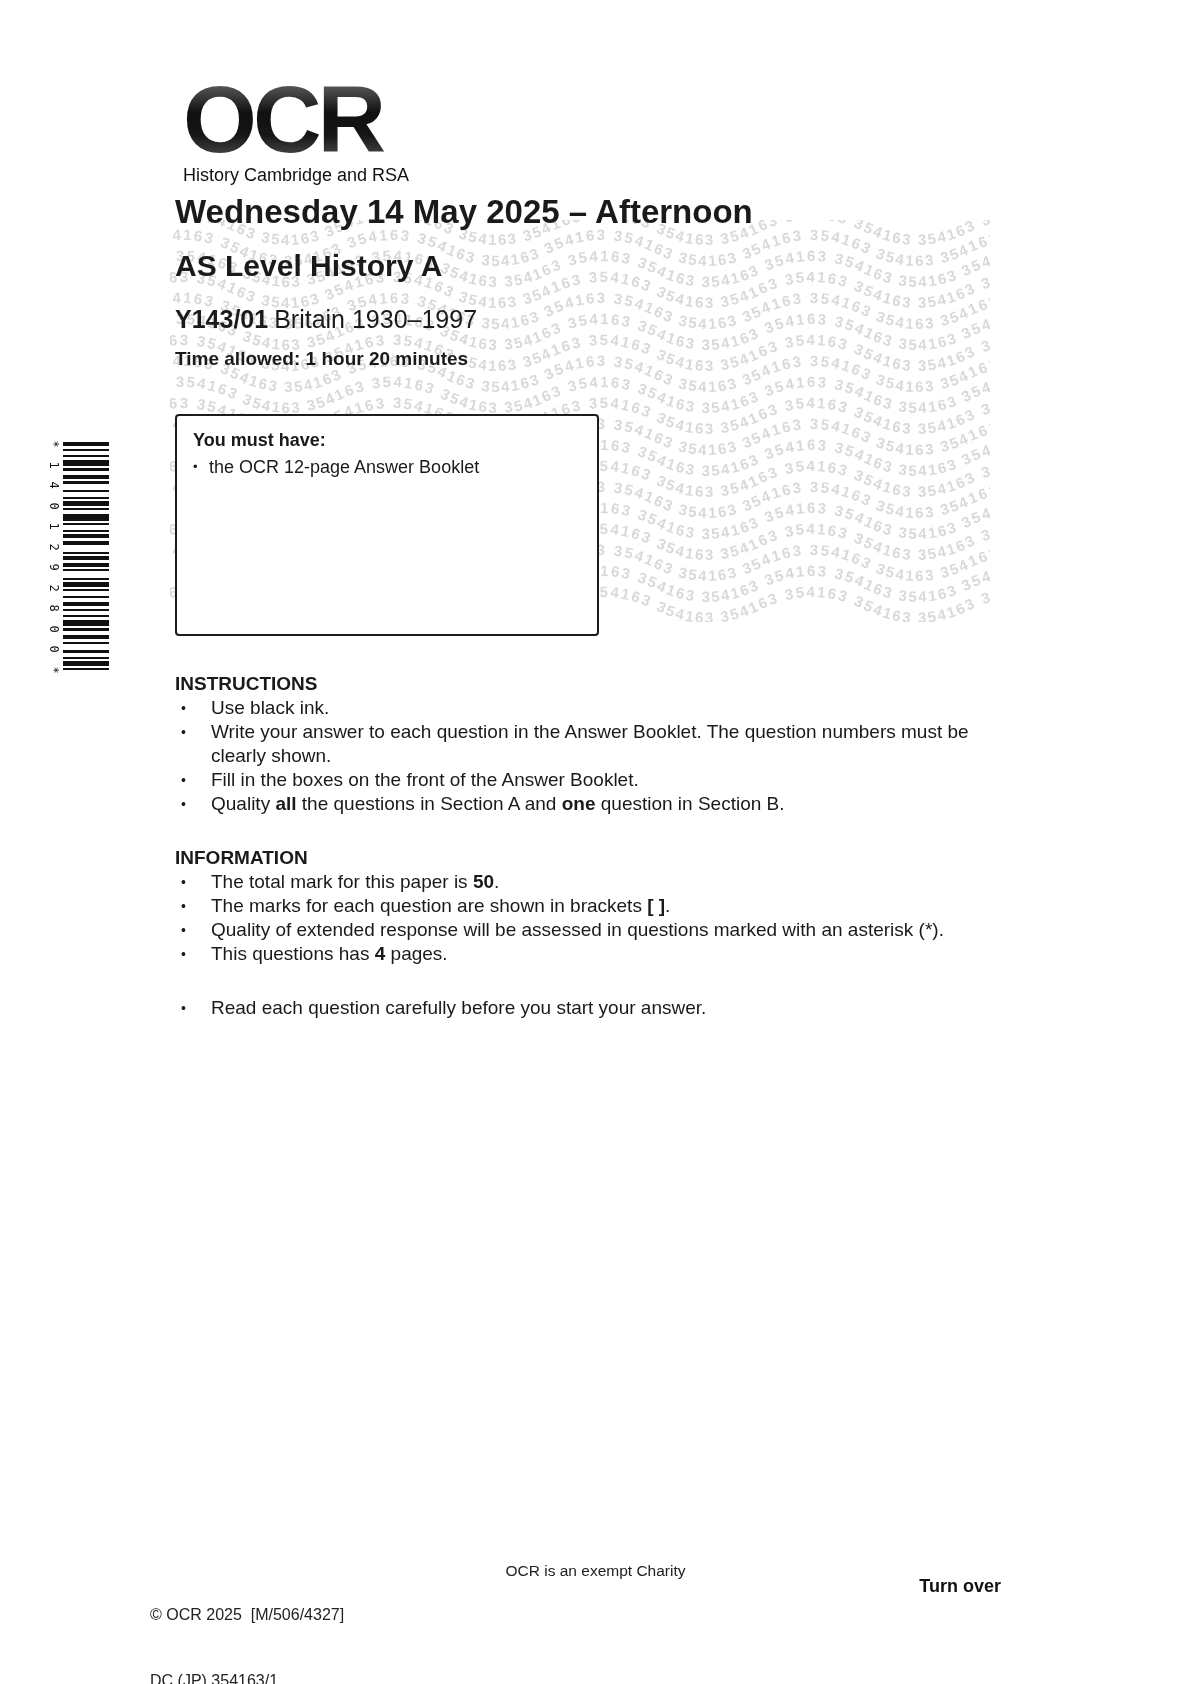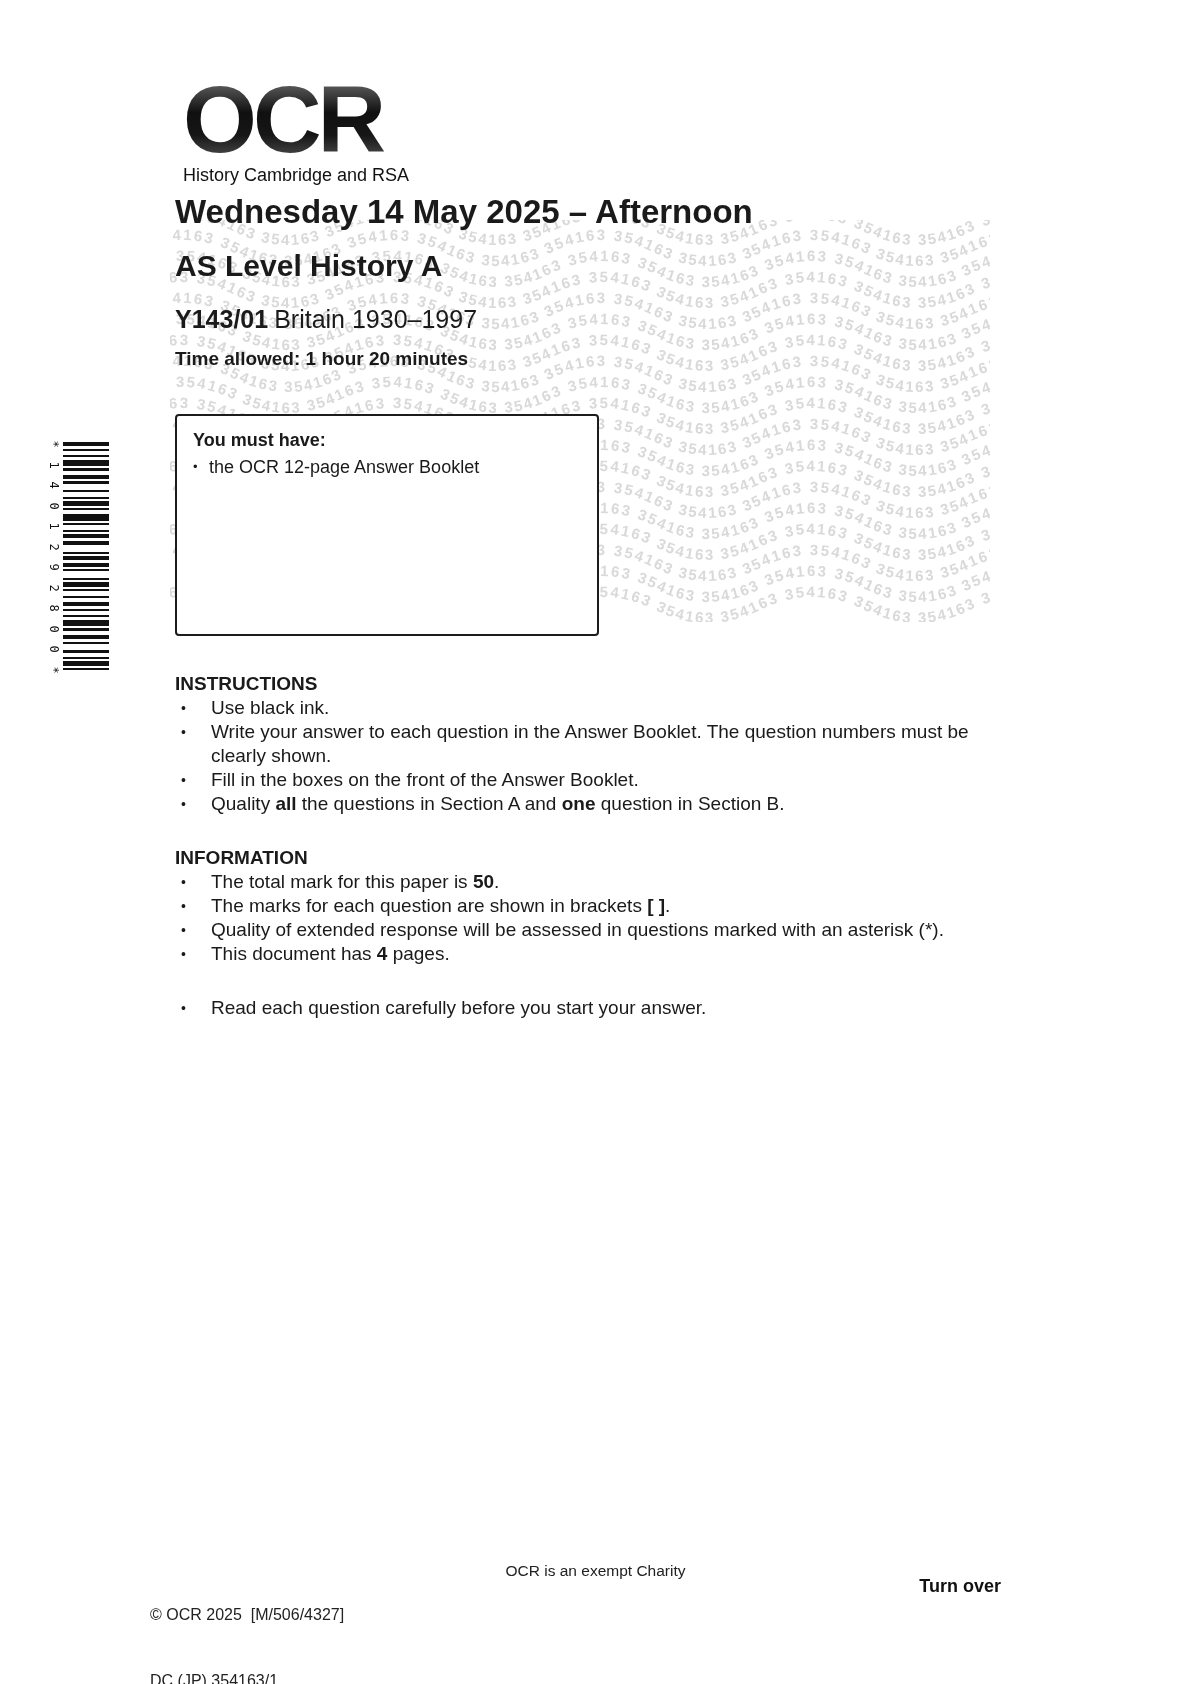--- a/index.html
+++ b/index.html
@@ -252,21 +252,21 @@
         <div class="bullet-row">
           <span class="dot">•</span>
           <span class="bullet-text"><span>The marks for each question are shown in brackets </span><b>[ ]</b><span>.</span></span>
         </div>
         <div class="bullet-row">
           <span class="dot">•</span>
           <span class="bullet-text"><span>Quality of extended response will be assessed in questions marked with an asterisk (*).</span></span>
         </div>
         <div class="bullet-row">
           <span class="dot">•</span>
-          <span class="bullet-text"><span>This document has </span><b>4</b><span> pages.</span></span>
+          <span class="bullet-text"><span>This questions has </span><b>4</b><span> pages.</span></span>
         </div>
       </div>
       <div class="section">
         <div class="bullet-row">
           <span class="dot">•</span>
           <span class="bullet-text"><span>Read each question carefully before you start your answer.</span></span>
         </div>
       </div>
     </div>
 

